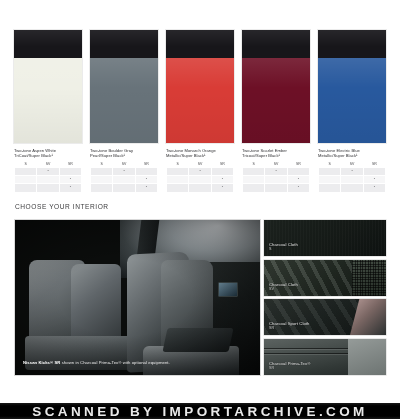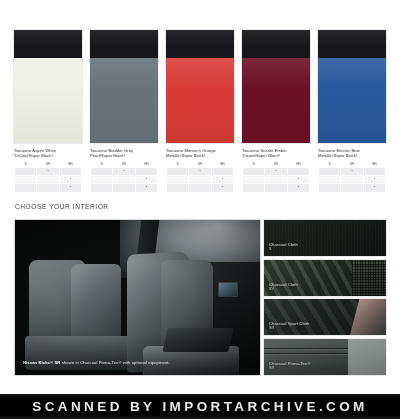--- a/index.html
+++ b/index.html
@@ -241,21 +241,21 @@
   }
   .fab-4-panel{
     position:absolute;right:0;top:0;width:38px;height:100%;
     background:linear-gradient(160deg,#959b99,#6d7472);
   }
 
   
   .footer-bar{
     position:absolute;
     left:0; bottom:0;
-    width:400px; height:25px;
+    width:400px; height:16px;
     background:linear-gradient(180deg,#1a1a1a 0%,#000000 18%,#000000 82%,#1a1a1a 100%);
     display:flex;align-items:center;justify-content:center;
   }
   .footer-text{
     font-size:13.5px;
     letter-spacing:3.4px;
     font-weight:bold;
     color:#e9e9e9;
     font-family:"Liberation Sans", sans-serif;
     white-space:nowrap;

